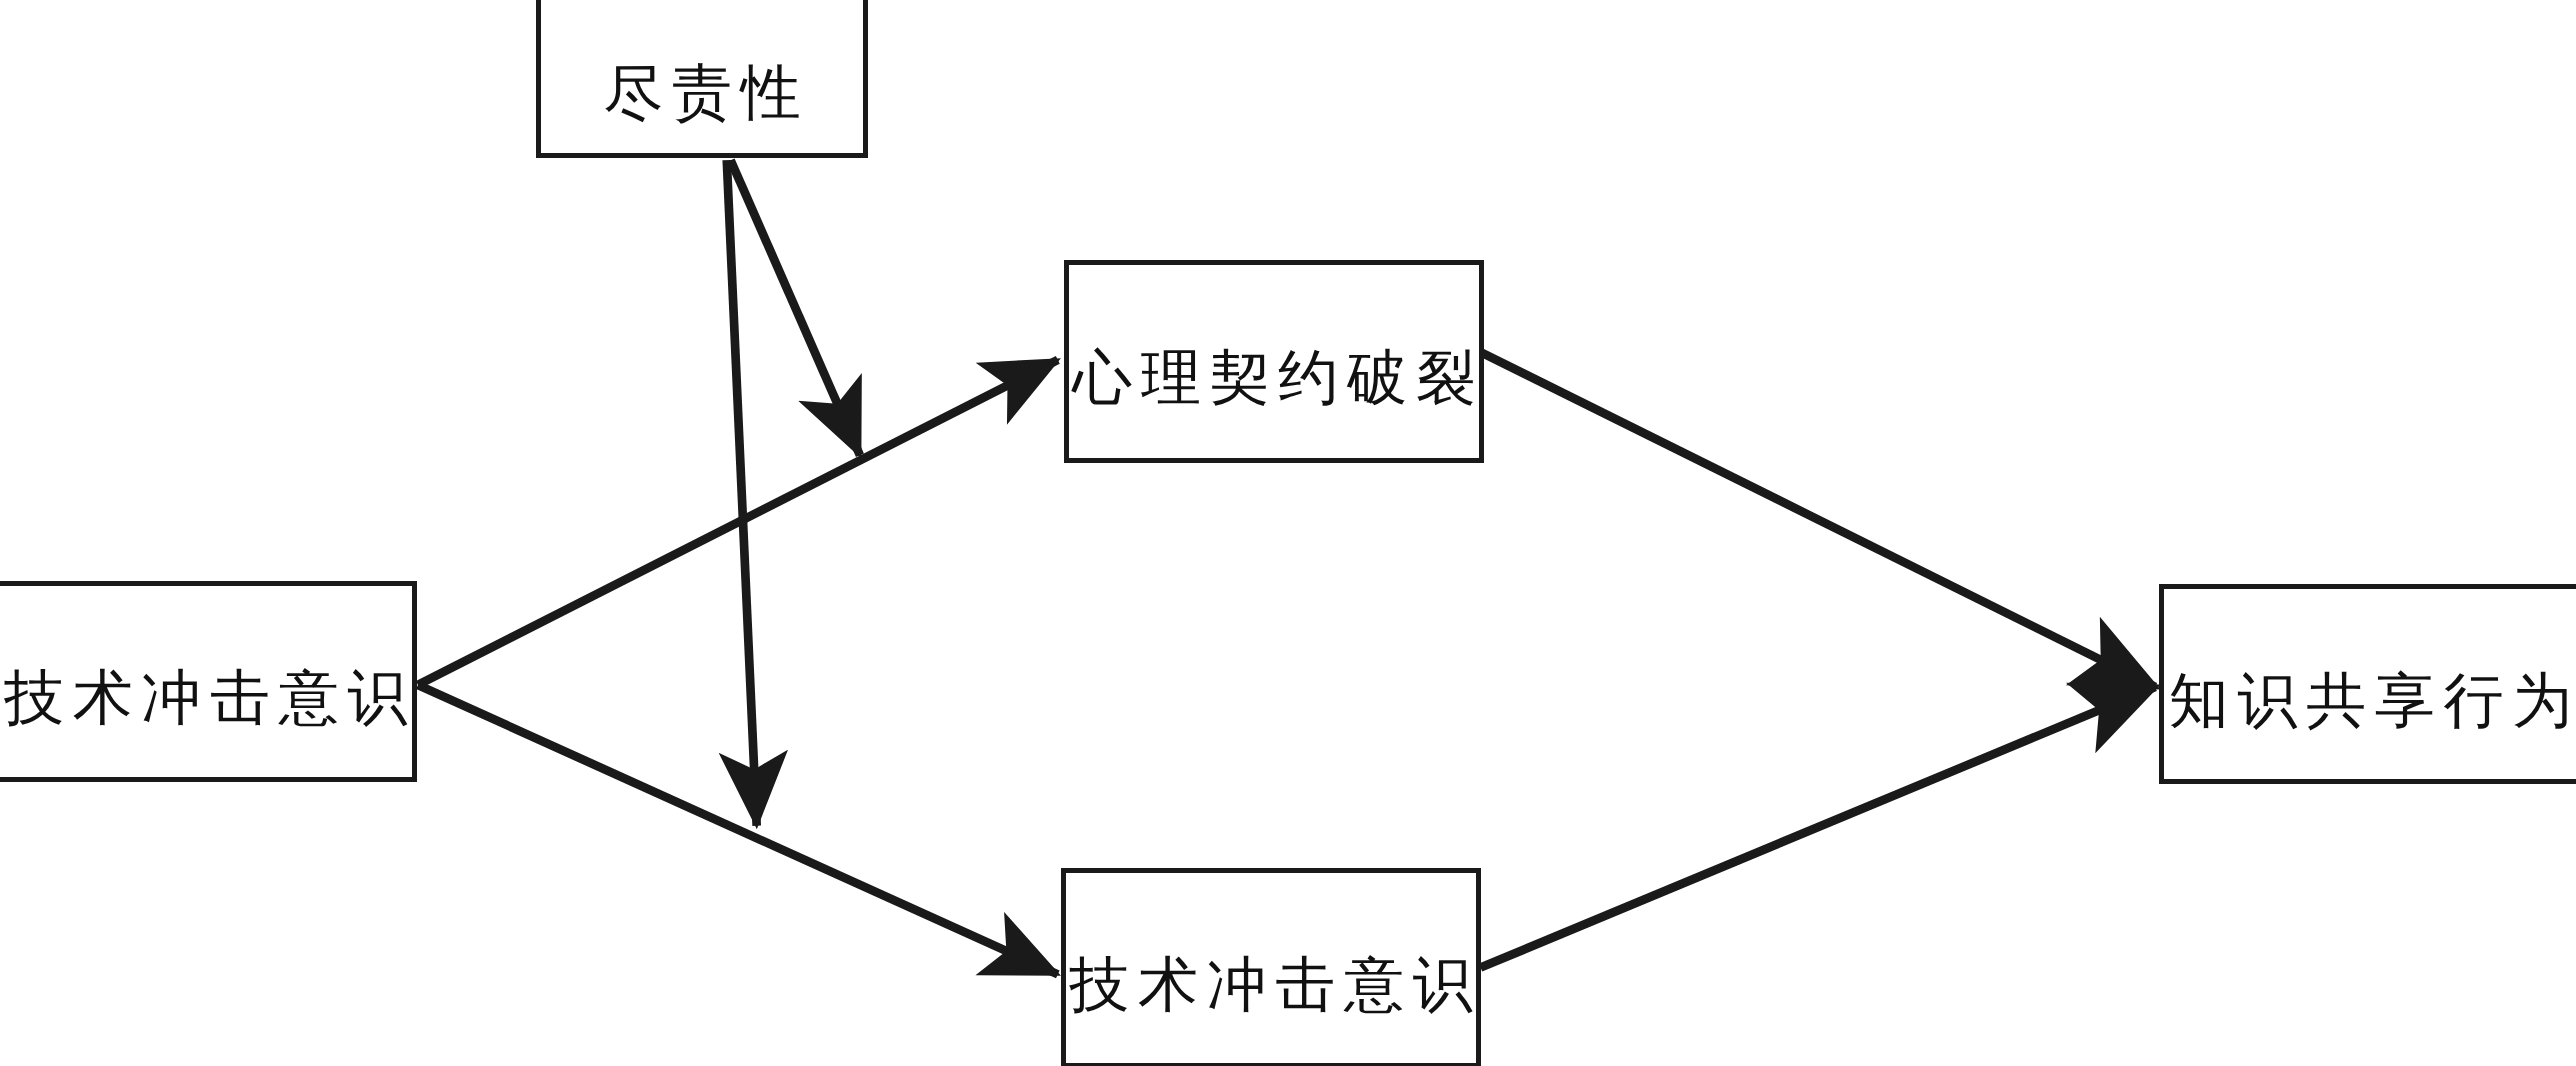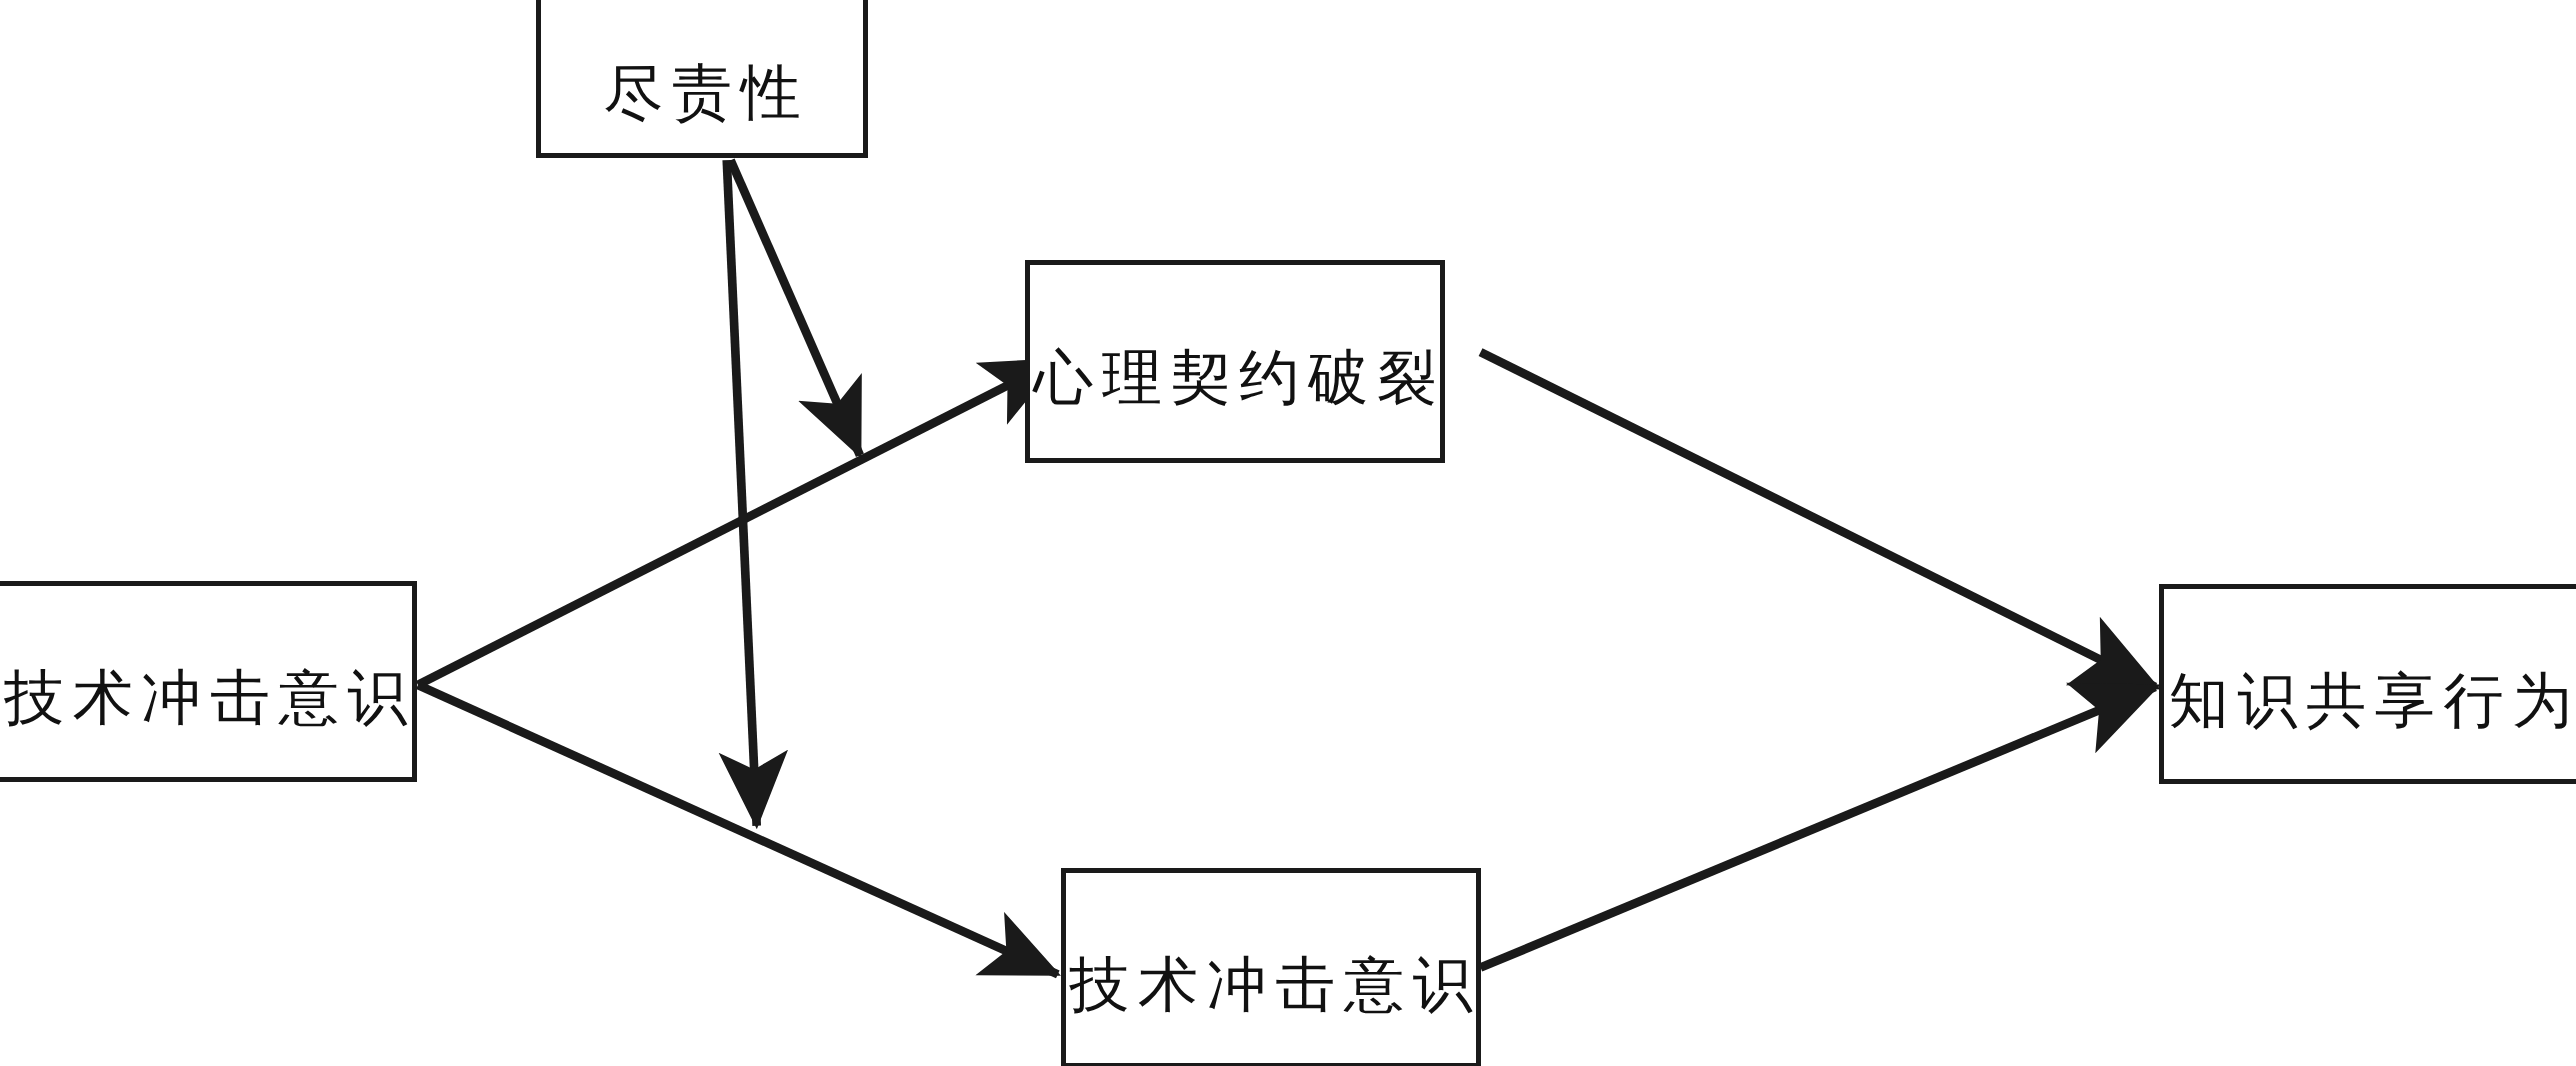--- a/index.html
+++ b/index.html
@@ -39,21 +39,21 @@
     color: #111111;
     letter-spacing: 8.7px;
     text-indent: 8.7px;
     white-space: nowrap;
     font-weight: 400;
     margin-top: 31px;
   }
   
   #node-conscientiousness { left: 536px;  top: -5.8px;   width: 332px; height: 164px; }
   #node-tech-awareness    { left: -5.8px;   top: 581px;  width: 423px; height: 201px; }
-  #node-contract-breach   { left: 1025px; top: 260px;  width: 420px; height: 203px; }
+  #node-contract-breach   { left: 1064px; top: 260px;  width: 420px; height: 203px; }
   #node-goal-orientation  { left: 1061px; top: 868px;  width: 420px; height: 200px; }
   #node-knowledge-sharing { left: 2159px; top: 584px;  width: 423px; height: 200px; }
 </style>
 </head>
 <body>
 
 <div id="canvas">
 
   <svg id="edges" viewBox="0 0 2669 1105" preserveAspectRatio="none">
     <defs>

